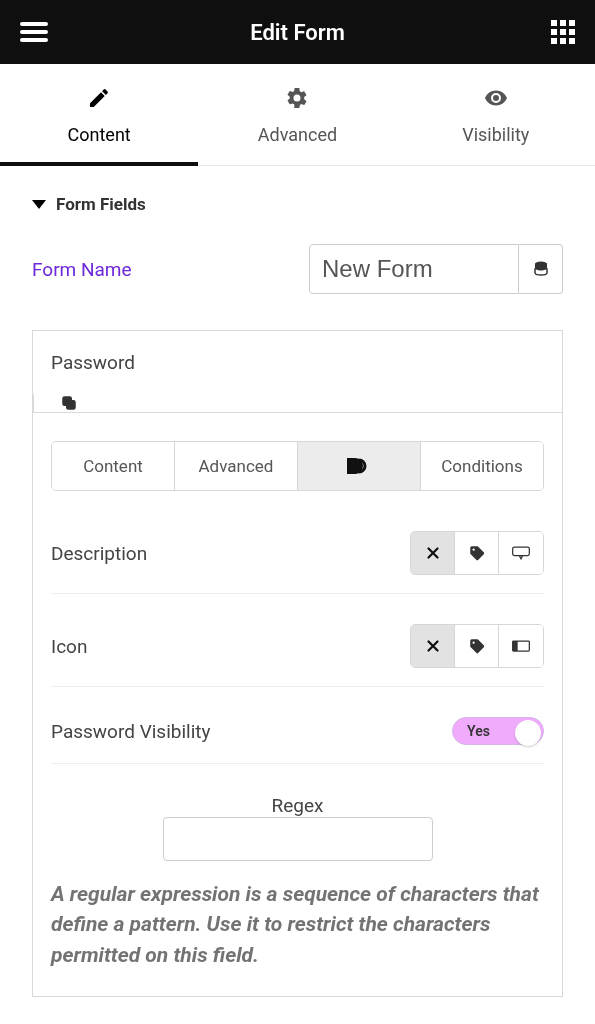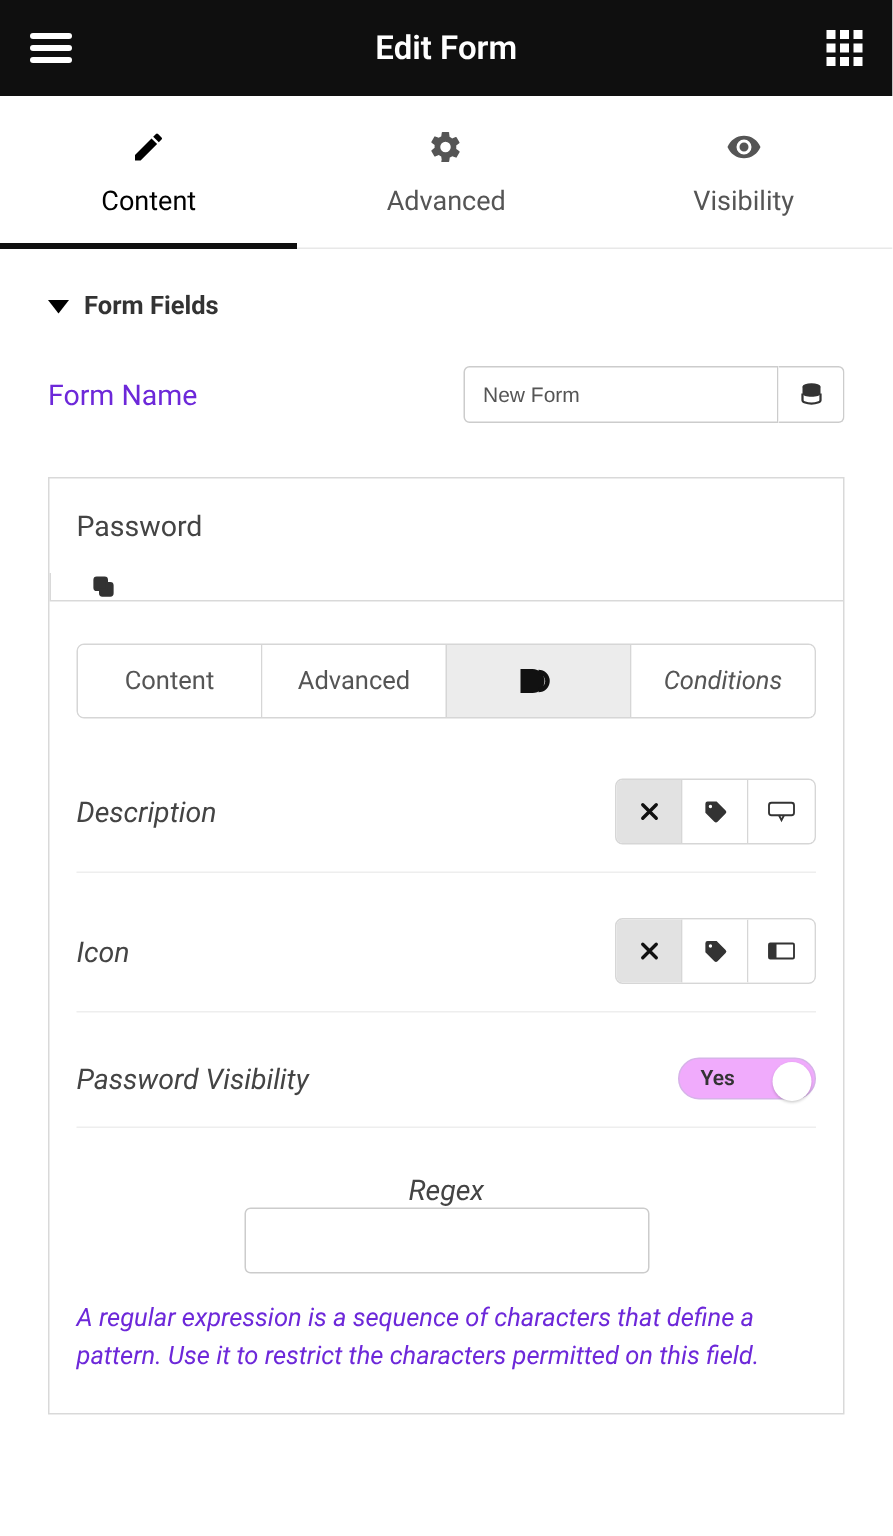--- a/index.html
+++ b/index.html
@@ -118,21 +118,21 @@
       color: #6d28d9;
     }
     .form-name-group {
       display: flex;
       align-items: stretch;
     }
     .form-name-input {
       border: 1px solid #ccc;
       border-radius: 4px 0 0 4px;
       padding: 10px 12px;
-      font-size: 14px;
+      font-size: 24px;
       width: 210px;
       color: #555;
     }
     .form-name-btn {
       border: 1px solid #ccc;
       border-left: none;
       border-radius: 0 4px 4px 0;
       background: #fff;
       width: 44px;
       display: flex;
@@ -178,41 +178,40 @@
     .inner-tab {
       flex: 1;
       text-align: center;
       padding: 14px 0;
       font-size: 17px;
       color: #555;
       border-right: 1px solid #d6d6d6;
       cursor: pointer;
       background: #fff;
     }
-    .inner-tab:last-child { border-right: none; font-style: italic; }
+    .inner-tab:last-child { border-right: none; }
     .inner-tab.active {
       background: #ececec;
     }
     .inner-tab-icon-only {
       display: flex;
       align-items: center;
       justify-content: center;
     }
     .field-row {
       display: flex;
       align-items: center;
       justify-content: space-between;
       padding: 30px 0 18px;
       border-bottom: 1px solid #eee;
     }
     .field-row:last-of-type { border-bottom: none; }
     .field-label {
       font-size: 19px;
       color: #444;
-      font-style: italic;
     }
     .btn-group {
       display: flex;
       border: 1px solid #d6d6d6;
       border-radius: 5px;
       overflow: hidden;
     }
     .btn-group .bg-btn {
       width: 44px;
       height: 42px;
@@ -256,25 +255,26 @@
     }
     .text-input {
       border: 1px solid #ccc;
       border-radius: 4px;
       padding: 10px 12px;
       font-size: 17px;
       width: 270px;
       height: 44px;
     }
     .help-text {
-      font-size: 17px;
+      font-size: 21px;
       font-style: italic;
-      color: #6d28d9;
+      color: #737373;
       line-height: 1.45;
       padding: 10px 0 6px;
+      font-weight: bold;
     }
     .icon-sm { width: 18px; height: 18px; fill: #333; }
     .icon-sm-light { width: 20px; height: 16px; fill: none; stroke: #333; stroke-width: 1.5; }
   </style>
 </head>
 <body>
 
 <div class="header">
   <div class="hamburger">
     <span></span>

